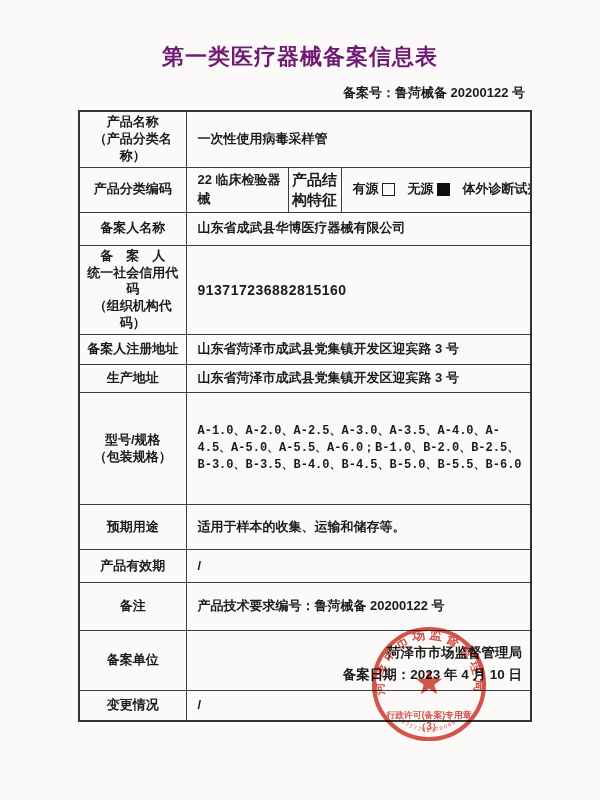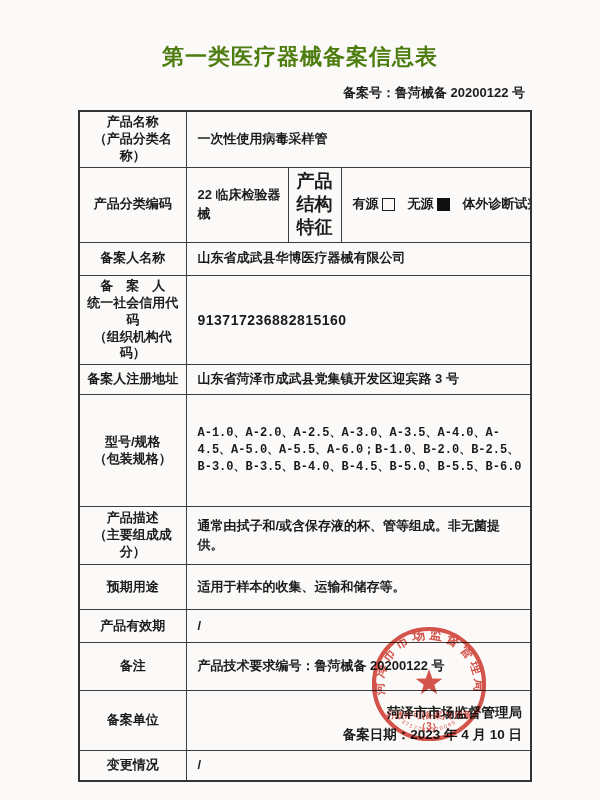--- a/index.html
+++ b/index.html
@@ -8,21 +8,21 @@
     width:600px; height:800px;
     background:#fbfaf8;
     font-family:"Liberation Sans","DejaVu Sans",sans-serif;
     color:#1b1b1b;
     overflow:hidden;
   }
   .title {
     position:absolute; top:42px; left:0; width:600px;
     text-align:center;
     font-size:22px; font-weight:700; letter-spacing:1px;
-    color:#4d7c0f;
+    color:#701a75;
   }
   .filing-no {
     position:absolute; top:84px; left:88px; width:437px;
     text-align:right;
     font-size:13px; font-weight:700;
   }
   table.form {
     position:absolute; left:78px; top:110px;
     width:452px;
     border-collapse:collapse; table-layout:fixed;
@@ -59,21 +59,21 @@
   .r11 { height:48px;padding-left:8px; }
   .r12 { height:60px; }
   .r13 { height:30px; }
   .mono-list {
     font-family:"Liberation Mono","DejaVu Sans Mono",monospace;
     font-size:12px; font-weight:600; line-height:1.6;
   }
   .code-value {
     font-size:14px; letter-spacing:.5px;
   }
-  .struct-label { font-size:18px;margin-top:33px; }
+  .struct-label { font-size:15px;margin-top:33px; }
   .opts { white-space:nowrap; }
   .opt { display:inline-flex; align-items:center; margin-right:13px; font-weight:700; }
   .opt:last-child { margin-right:0; }
   .box {
     width:11px; height:11px;
     border:1.6px solid #1e1e1e;
     display:inline-block; margin-left:3px;
     background:#fbfaf8;
   }
   .box.checked { background:#101010; border-color:#101010; }
@@ -144,36 +144,33 @@
         <div>（组织机构代码）</div>
       </td>
       <td class="value code-value" colspan="3">913717236882815160</td>
     </tr>
 
     <tr class="r5">
       <td class="label">备案人注册地址</td>
       <td class="value" colspan="3">山东省菏泽市成武县党集镇开发区迎宾路 3 号</td>
     </tr>
 
+    <tr class="r6">
+      <td class="label">生产地址</td>
+      <td class="value" colspan="3">山东省菏泽市成武县党集镇开发区迎宾路 3 号</td>
+    </tr>
 
     <tr class="r7">
       <td class="label">
         <div>型号/规格</div>
         <div>（包装规格）</div>
       </td>
       <td class="value mono-list" colspan="3">A-1.0、A-2.0、A-2.5、A-3.0、A-3.5、A-4.0、A-4.5、A-5.0、A-5.5、A-6.0；B-1.0、B-2.0、B-2.5、B-3.0、B-3.5、B-4.0、B-4.5、B-5.0、B-5.5、B-6.0</td>
     </tr>
 
-    <tr class="r8">
-      <td class="label">
-        <div>产品描述</div>
-        <div>（主要组成成分）</div>
-      </td>
-      <td class="value" colspan="3">通常由拭子和/或含保存液的杯、管等组成。非无菌提供。</td>
-    </tr>
 
     <tr class="r9">
       <td class="label">预期用途</td>
       <td class="value" colspan="3">适用于样本的收集、运输和储存等。</td>
     </tr>
 
     <tr class="r10">
       <td class="label">产品有效期</td>
       <td class="value" colspan="3">/</td>
     </tr>

